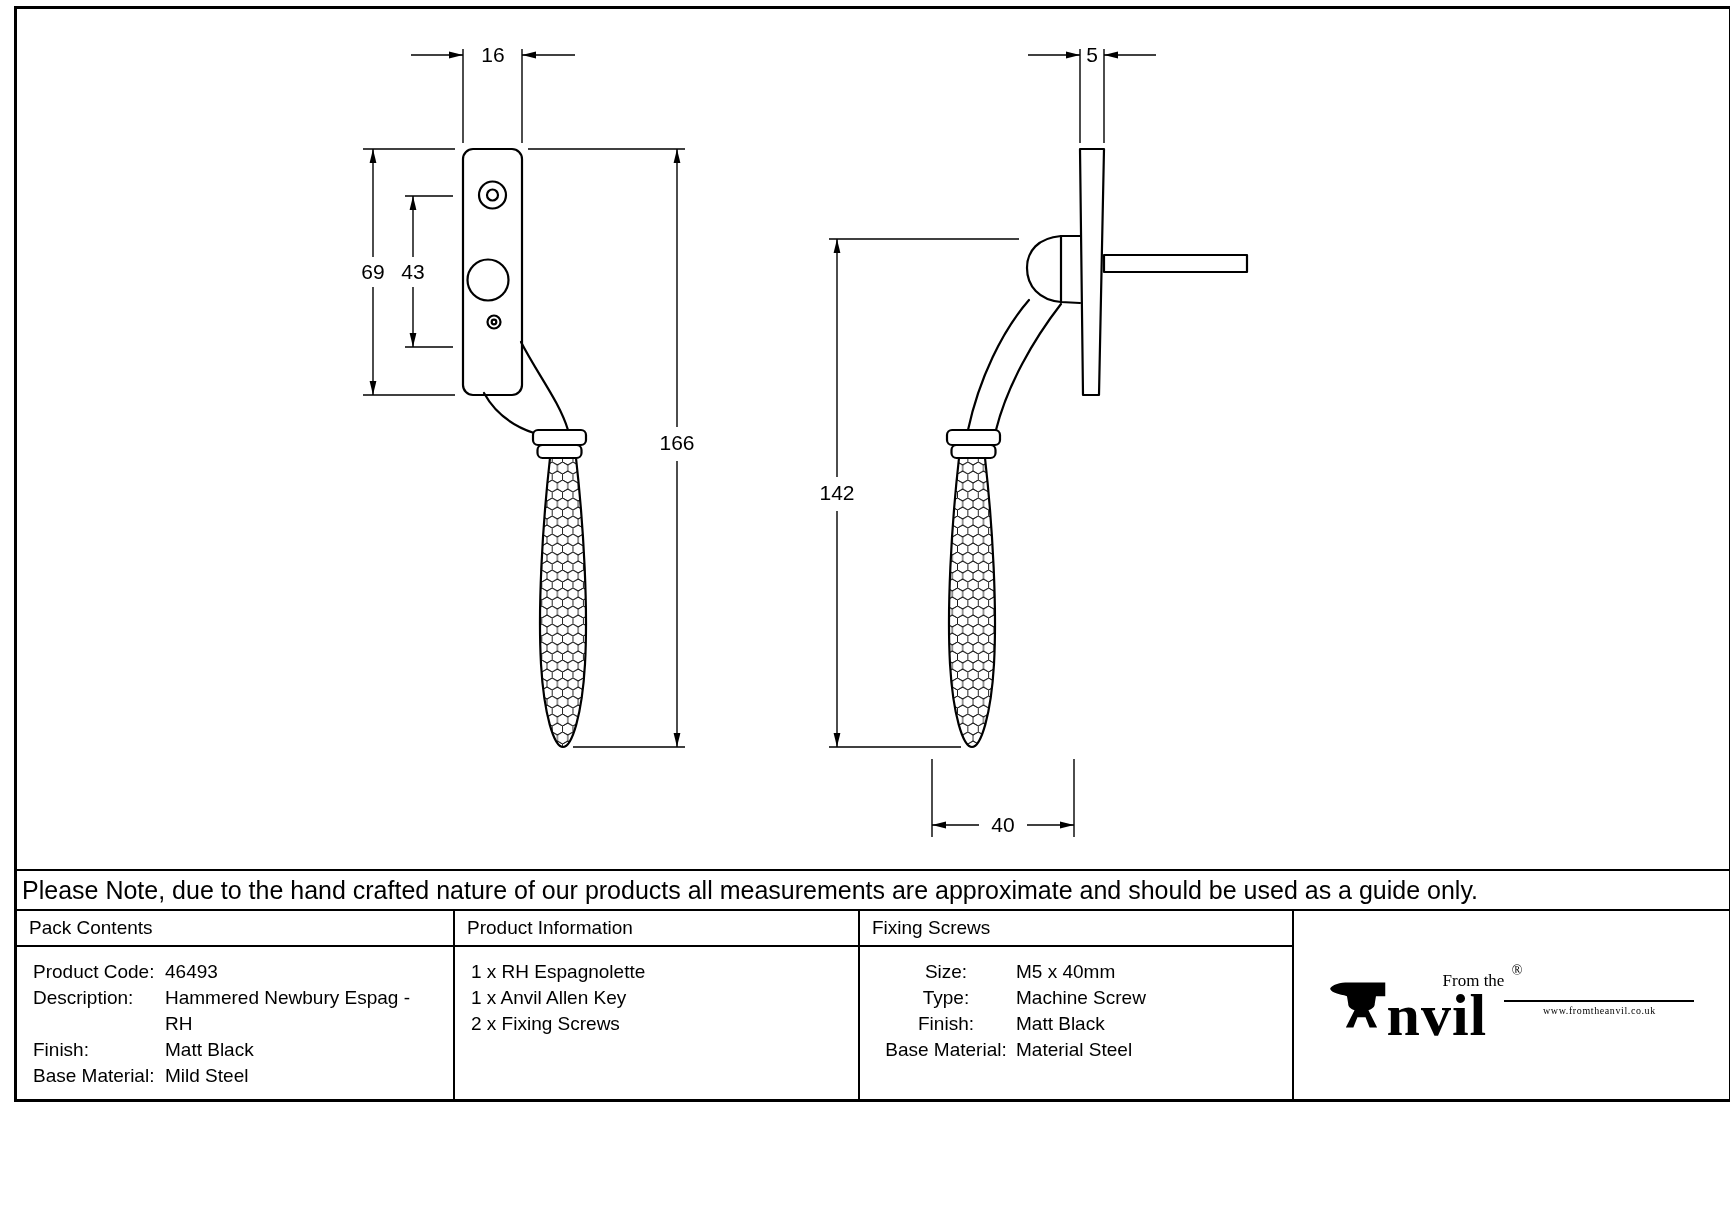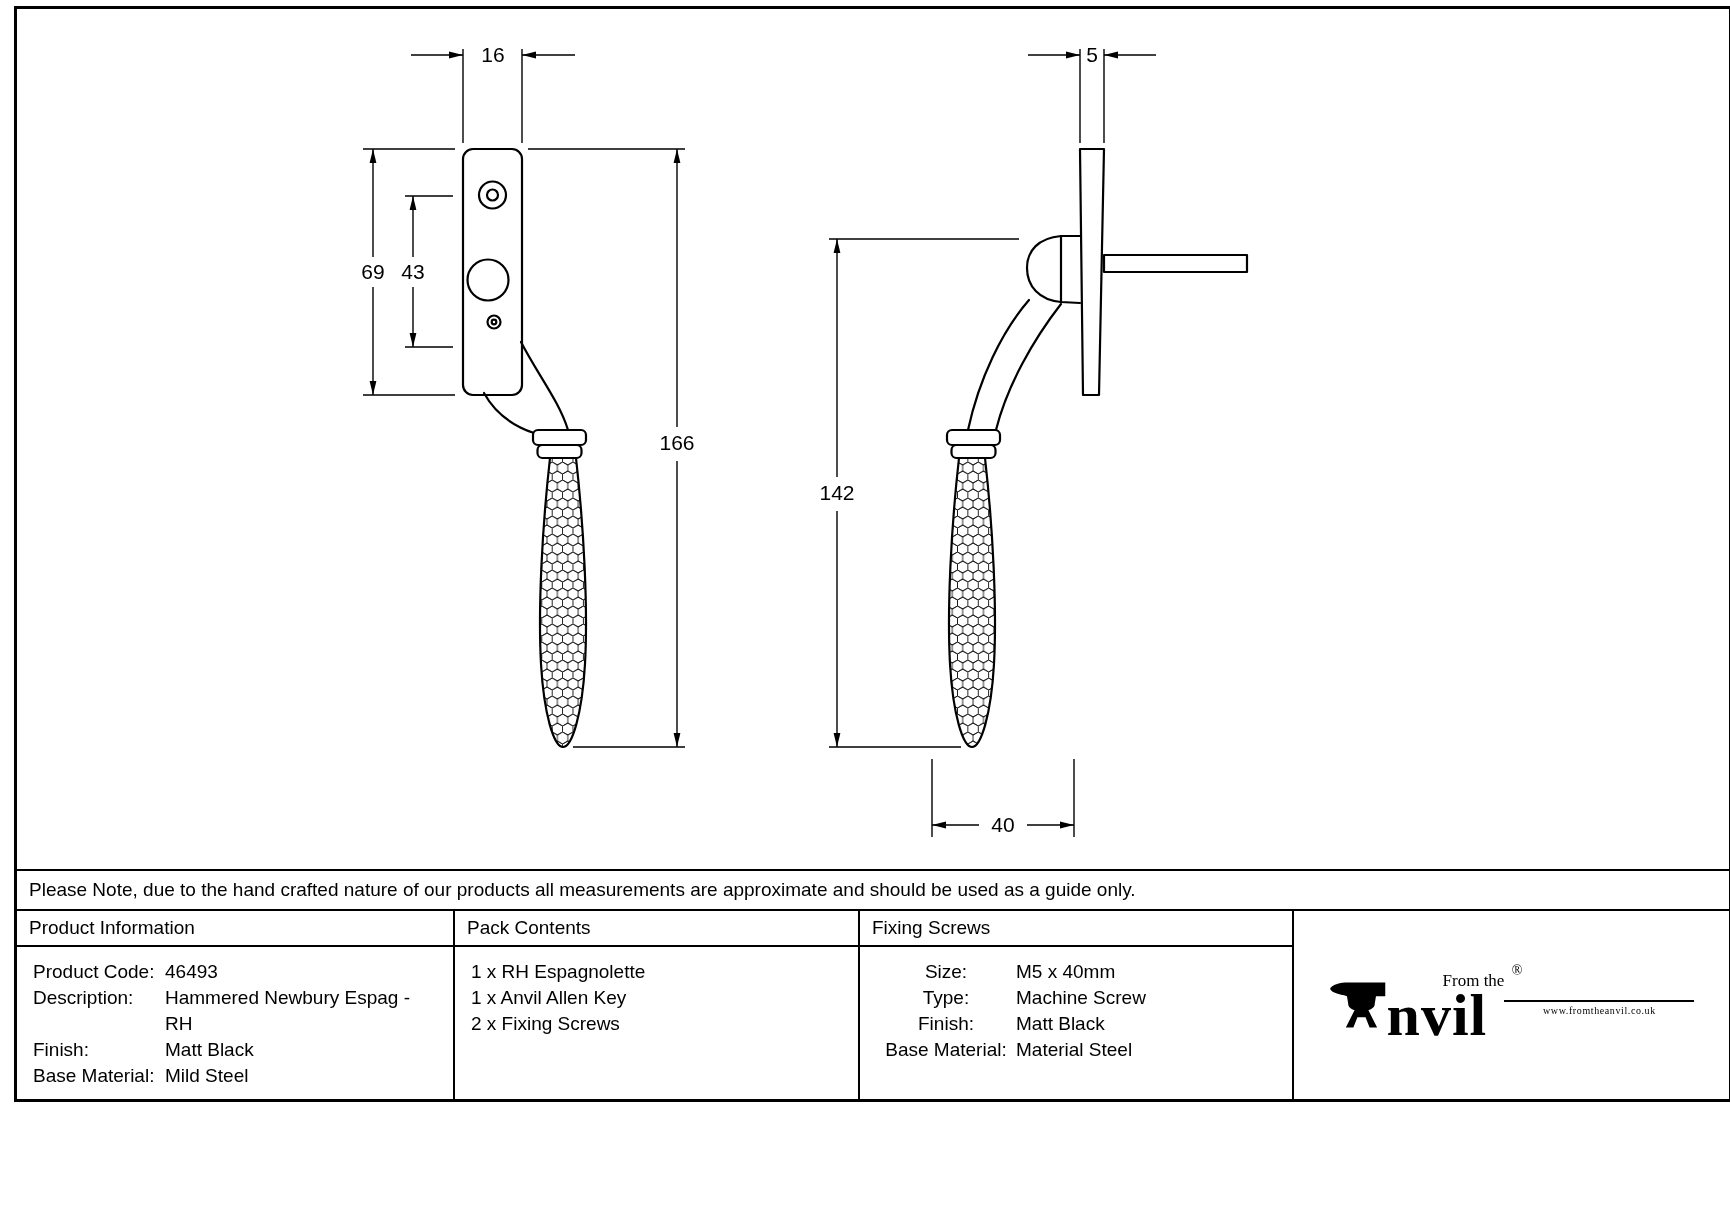--- a/index.html
+++ b/index.html
@@ -1,21 +1,21 @@
 <!DOCTYPE html>
 <html><head>
 <meta charset="utf-8">
 <style>
   html,body{margin:0;padding:0;background:#fff;}
   body{position:relative;width:1730px;height:1217px;font-family:"Liberation Sans","DejaVu Sans",sans-serif;color:#000;}
   .sheet{position:absolute;left:14px;top:6px;width:1712px;border:3px solid #000;background:#fff;}
   .drawing-area{position:relative;height:860px;overflow:hidden;background:#fff;}
   .drawing-area svg{display:block;}
 
-  .note-row{border-top:2px solid #000;height:38px;display:flex;align-items:center;padding-left:12px;font-size:19px;}
+  .note-row{border-top:2px solid #000;height:38px;display:flex;align-items:center;padding-left:5px;font-size:25px;}
 
   .info-table{border-top:2px solid #000;display:grid;grid-template-columns:438px 405px 434px 1fr;grid-template-rows:36px auto;}
   .hcell{border-right:2px solid #000;border-bottom:2px solid #000;display:flex;align-items:center;padding-left:12px;font-size:19px;}
   .bcell{border-right:2px solid #000;padding:12px 12px 10px 16px;font-size:19px;min-height:150px;box-sizing:border-box;}
   .kv{display:flex;line-height:26px;}
   .kv .k{width:132px;flex:0 0 auto;}
   .fix .kv .k{width:140px;text-align:center;}
   .pack-line{line-height:26px;}
 
   .logo-cell{grid-column:4;grid-row:1 / span 2;display:flex;flex-direction:row;align-items:center;justify-content:center;}
@@ -125,24 +125,24 @@
       </g>
     </svg>
   </div>
 
   <div class="note-row">
     <span>Please Note, due to the hand crafted nature of our products all measurements are approximate and should be used as a guide only.</span>
   </div>
 
   <div class="info-table">
     <div class="hcell">
+      <span>Pack Contents</span>
+    </div>
+    <div class="hcell">
       <span>Product Information</span>
-    </div>
-    <div class="hcell">
-      <span>Pack Contents</span>
     </div>
     <div class="hcell">
       <span>Fixing Screws</span>
     </div>
 
     <div class="logo-cell">
       <div class="logo-main">
         <svg width="58" height="76" viewBox="0 0 100 86">
           <path fill="#000" d="M28 4 L97 4 L97 28 L81 28 L79 40 C79 47 74 50 68 52 L83 82 L70 82 L63 64 L49 64 L42 82 L29 82 L44 52 C38 50 33 47 33 40 L31 28 L26 26 C12 24 3 20 2 15 C3 10 14 5 28 4 Z"></path>
         </svg>

